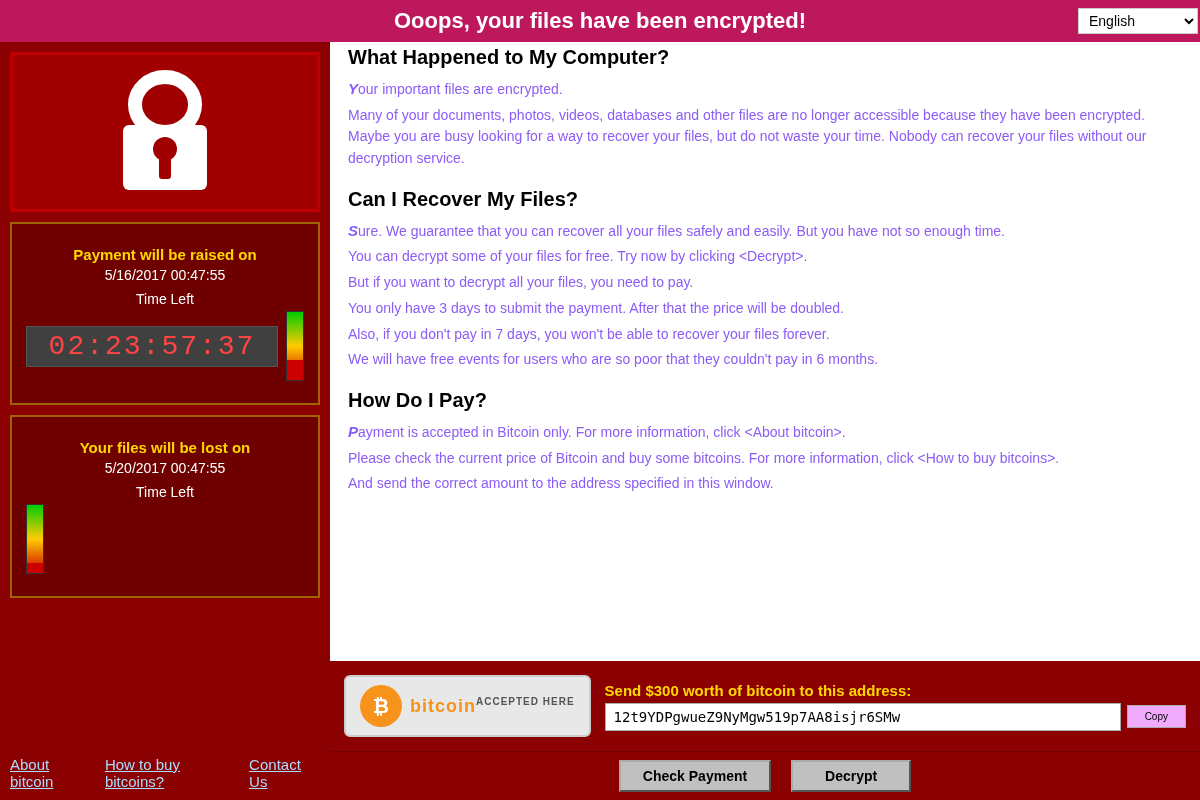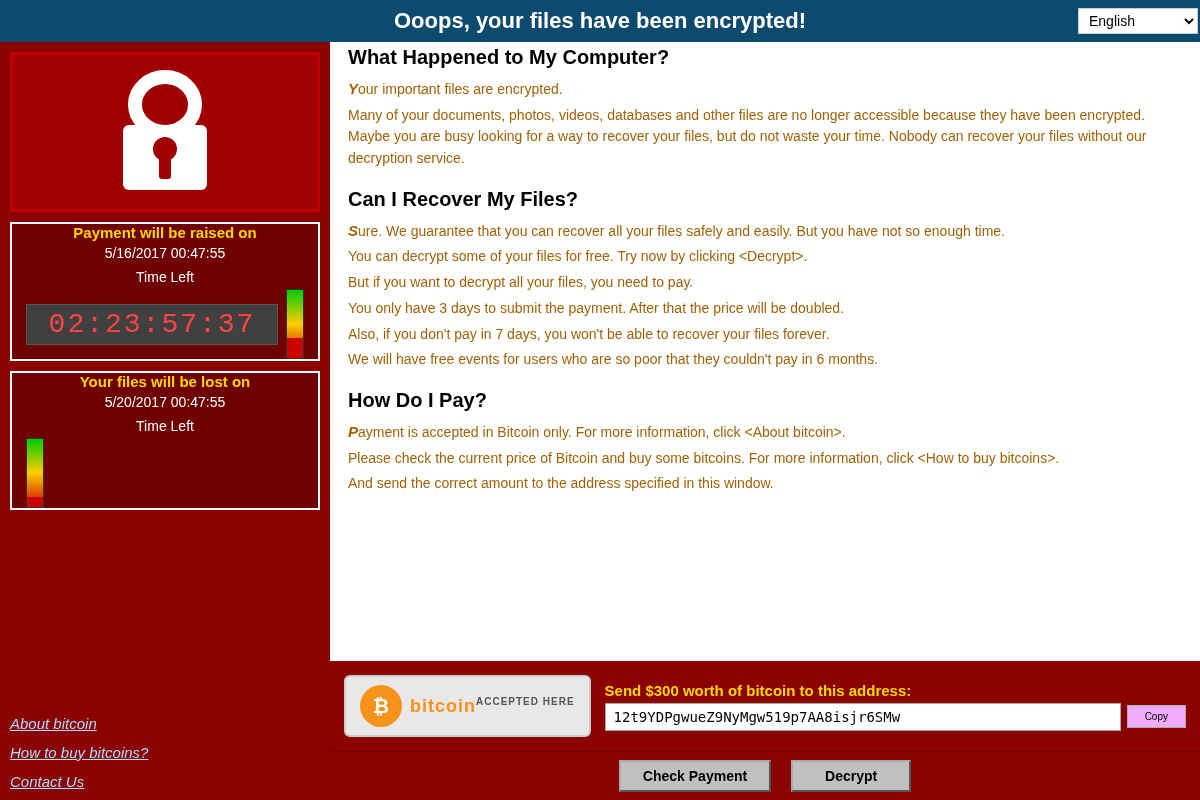--- a/index.html
+++ b/index.html
@@ -8,21 +8,21 @@
       font-family: Arial, sans-serif;
       width: 1200px;
       height: 800px;
       overflow: hidden;
       display: flex;
       flex-direction: column;
     }
 
     
     .header {
-      background-color: #0c4a6e;
+      background-color: #be185d;
       display: flex;
       align-items: center;
       justify-content: center;
       position: relative;
       padding: 6px 10px;
       min-height: 42px;
     }
     .header-title {
       color: #ffffff;
       font-size: 22px;
@@ -73,22 +73,22 @@
       height: 160px;
     }
     .lock-icon-svg {
       width: 100px;
       height: 130px;
     }
 
     
     .timer-box {
       background-color: #6e0000;
-      border: 2px solid #ffffff;
-      padding: 0 14px;
+      border: 2px solid #a16207;
+      padding: 22px 14px;
       color: #fff;
     }
     .timer-box .timer-label {
       color: #FFD700;
       font-size: 15px;
       font-weight: bold;
       text-align: center;
       margin-bottom: 4px;
     }
     .timer-box .timer-date {
@@ -131,24 +131,23 @@
       bottom: 0;
       left: 0;
       right: 0;
       background: #cc0000;
     }
 
     
     .left-links {
       margin-top: auto;
       display: flex;
-      flex-direction: column;
+      flex-direction: row;
       gap: 12px;
       padding-top: 10px;
-      font-style: italic;
     }
     .left-links a {
       color: #aaddff;
       text-decoration: underline;
       font-size: 15px;
       cursor: pointer;
     }
 
     
     .right-panel {
@@ -179,21 +178,21 @@
       margin-bottom: 18px;
     }
     .content-section h2 {
       font-size: 20px;
       font-weight: bold;
       color: #000;
       margin-bottom: 8px;
     }
     .content-section p {
       font-size: 14px;
-      color: #a16207;
+      color: #8b5cf6;
       line-height: 1.55;
       margin-bottom: 4px;
     }
     .content-section p .first-letter {
       font-weight: bold;
       font-style: italic;
       font-size: 15px;
     }
 
     

